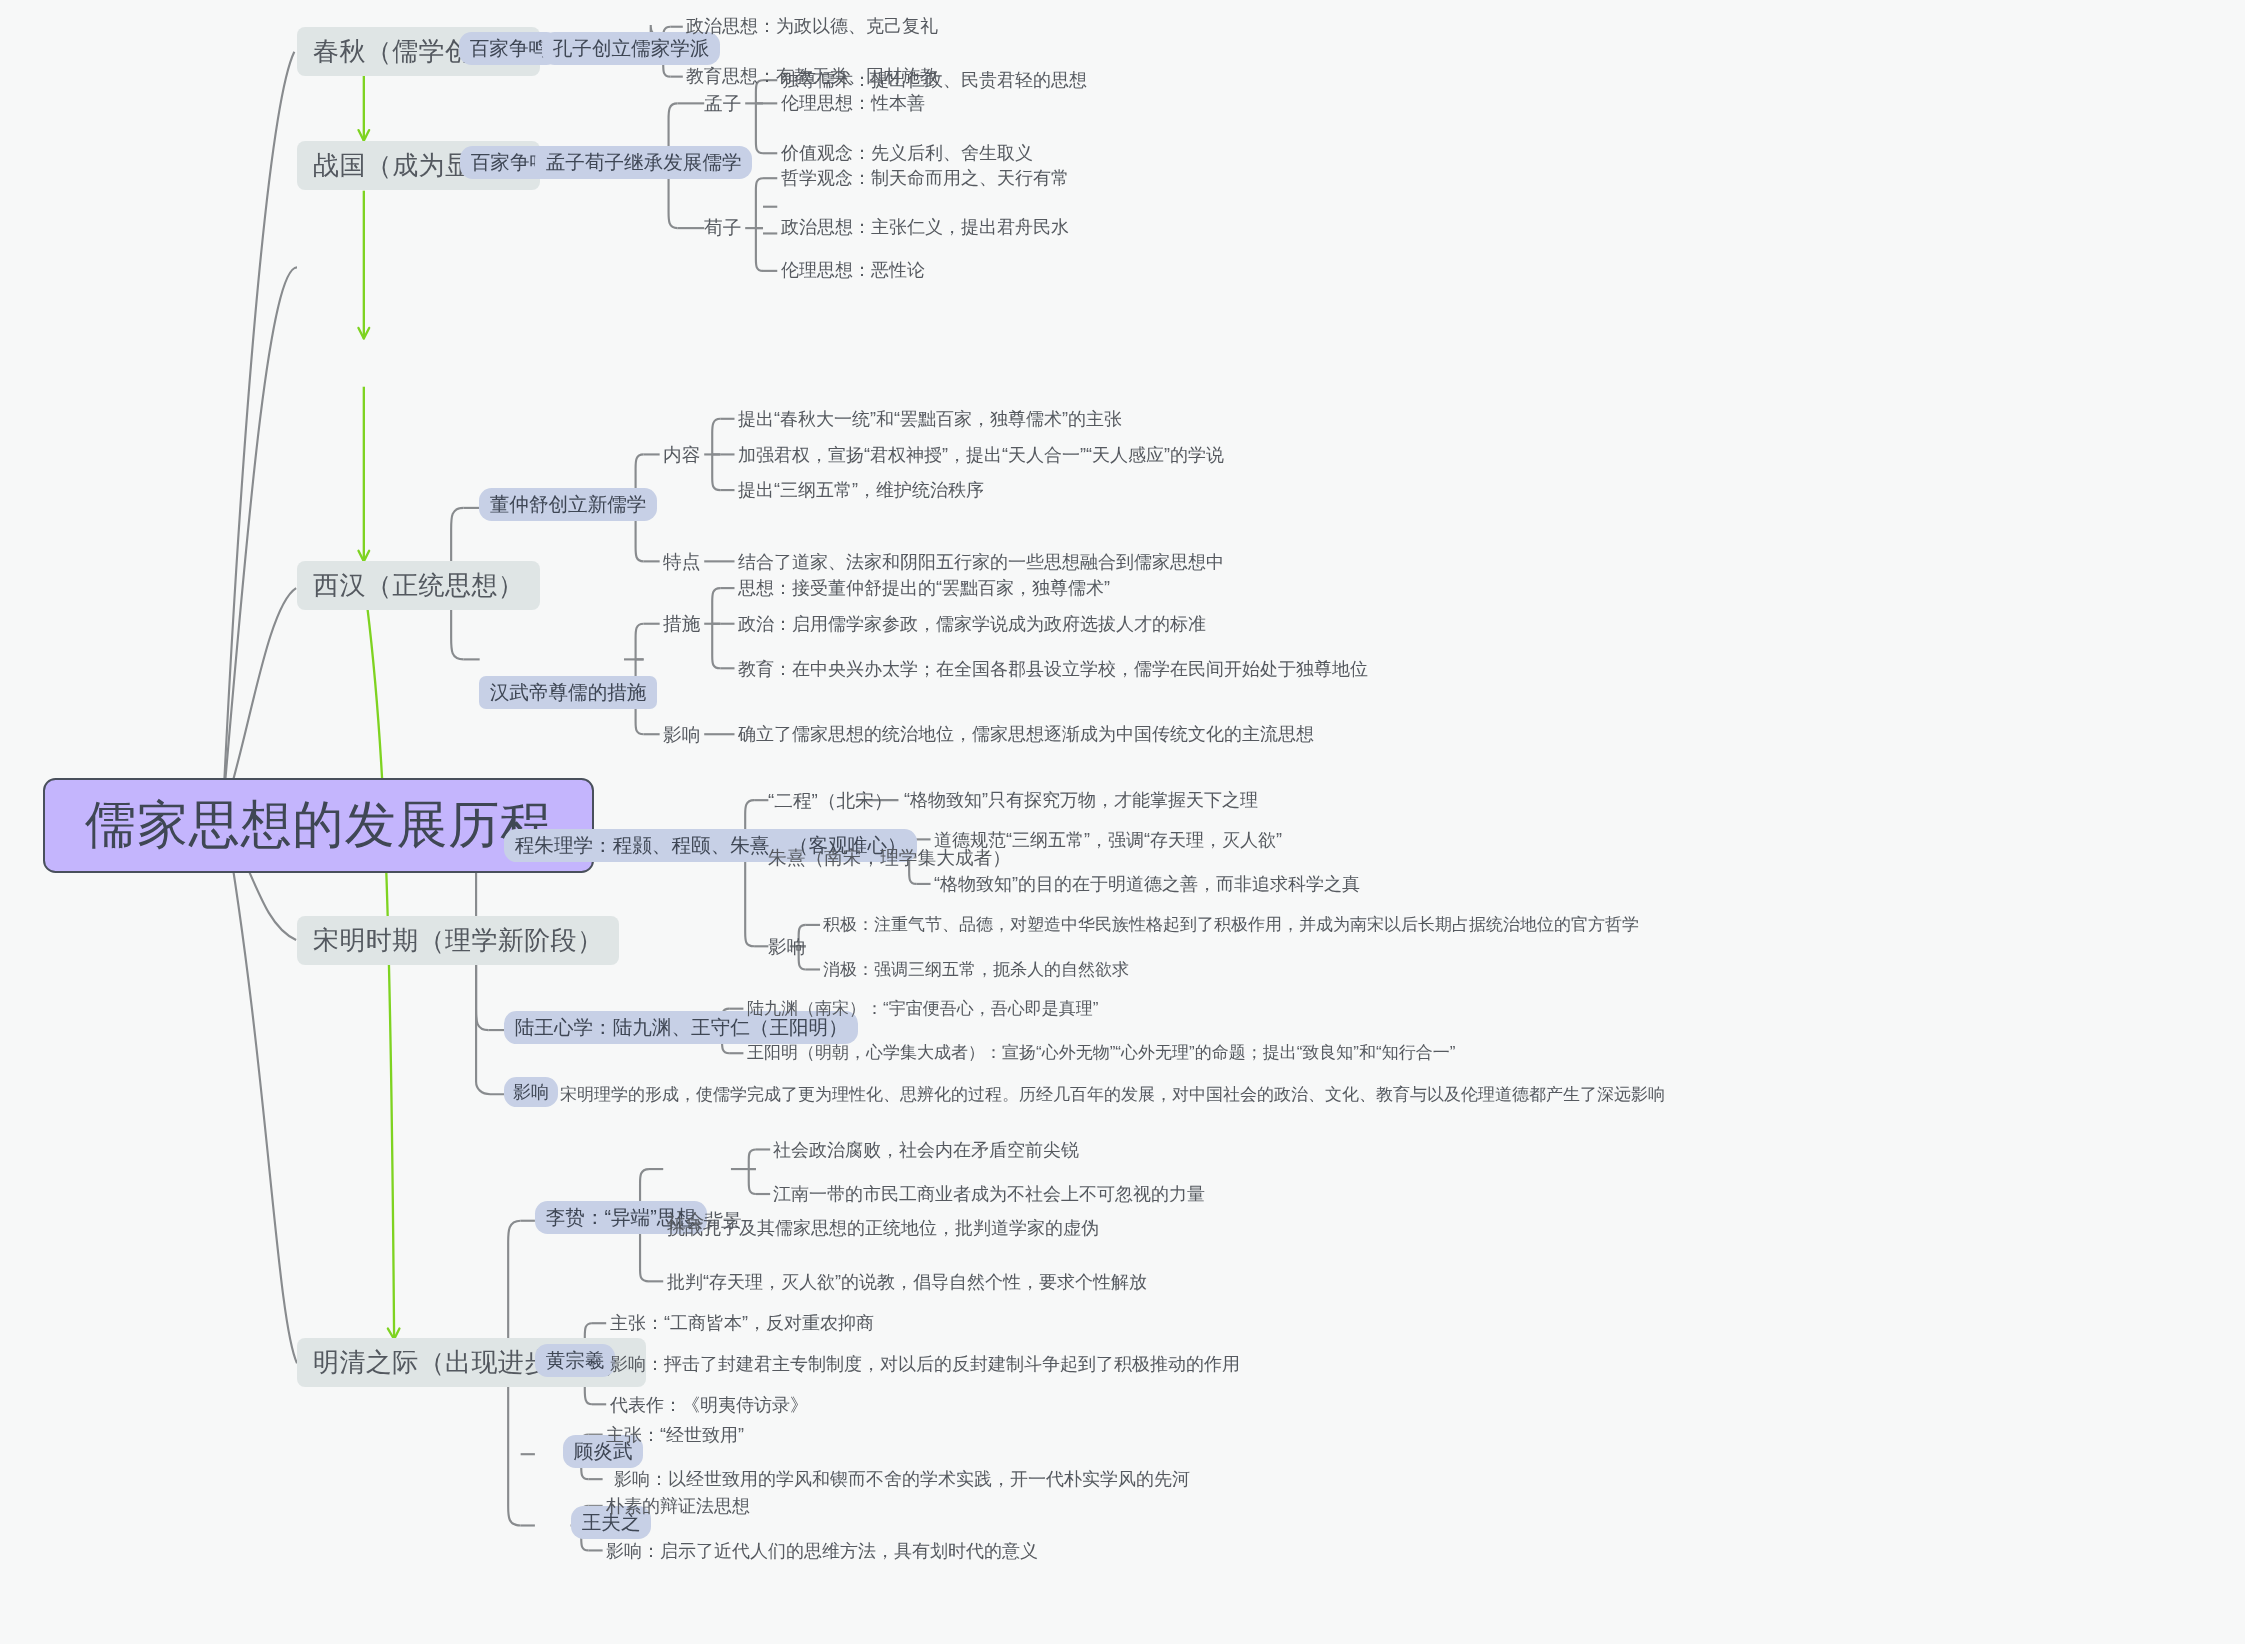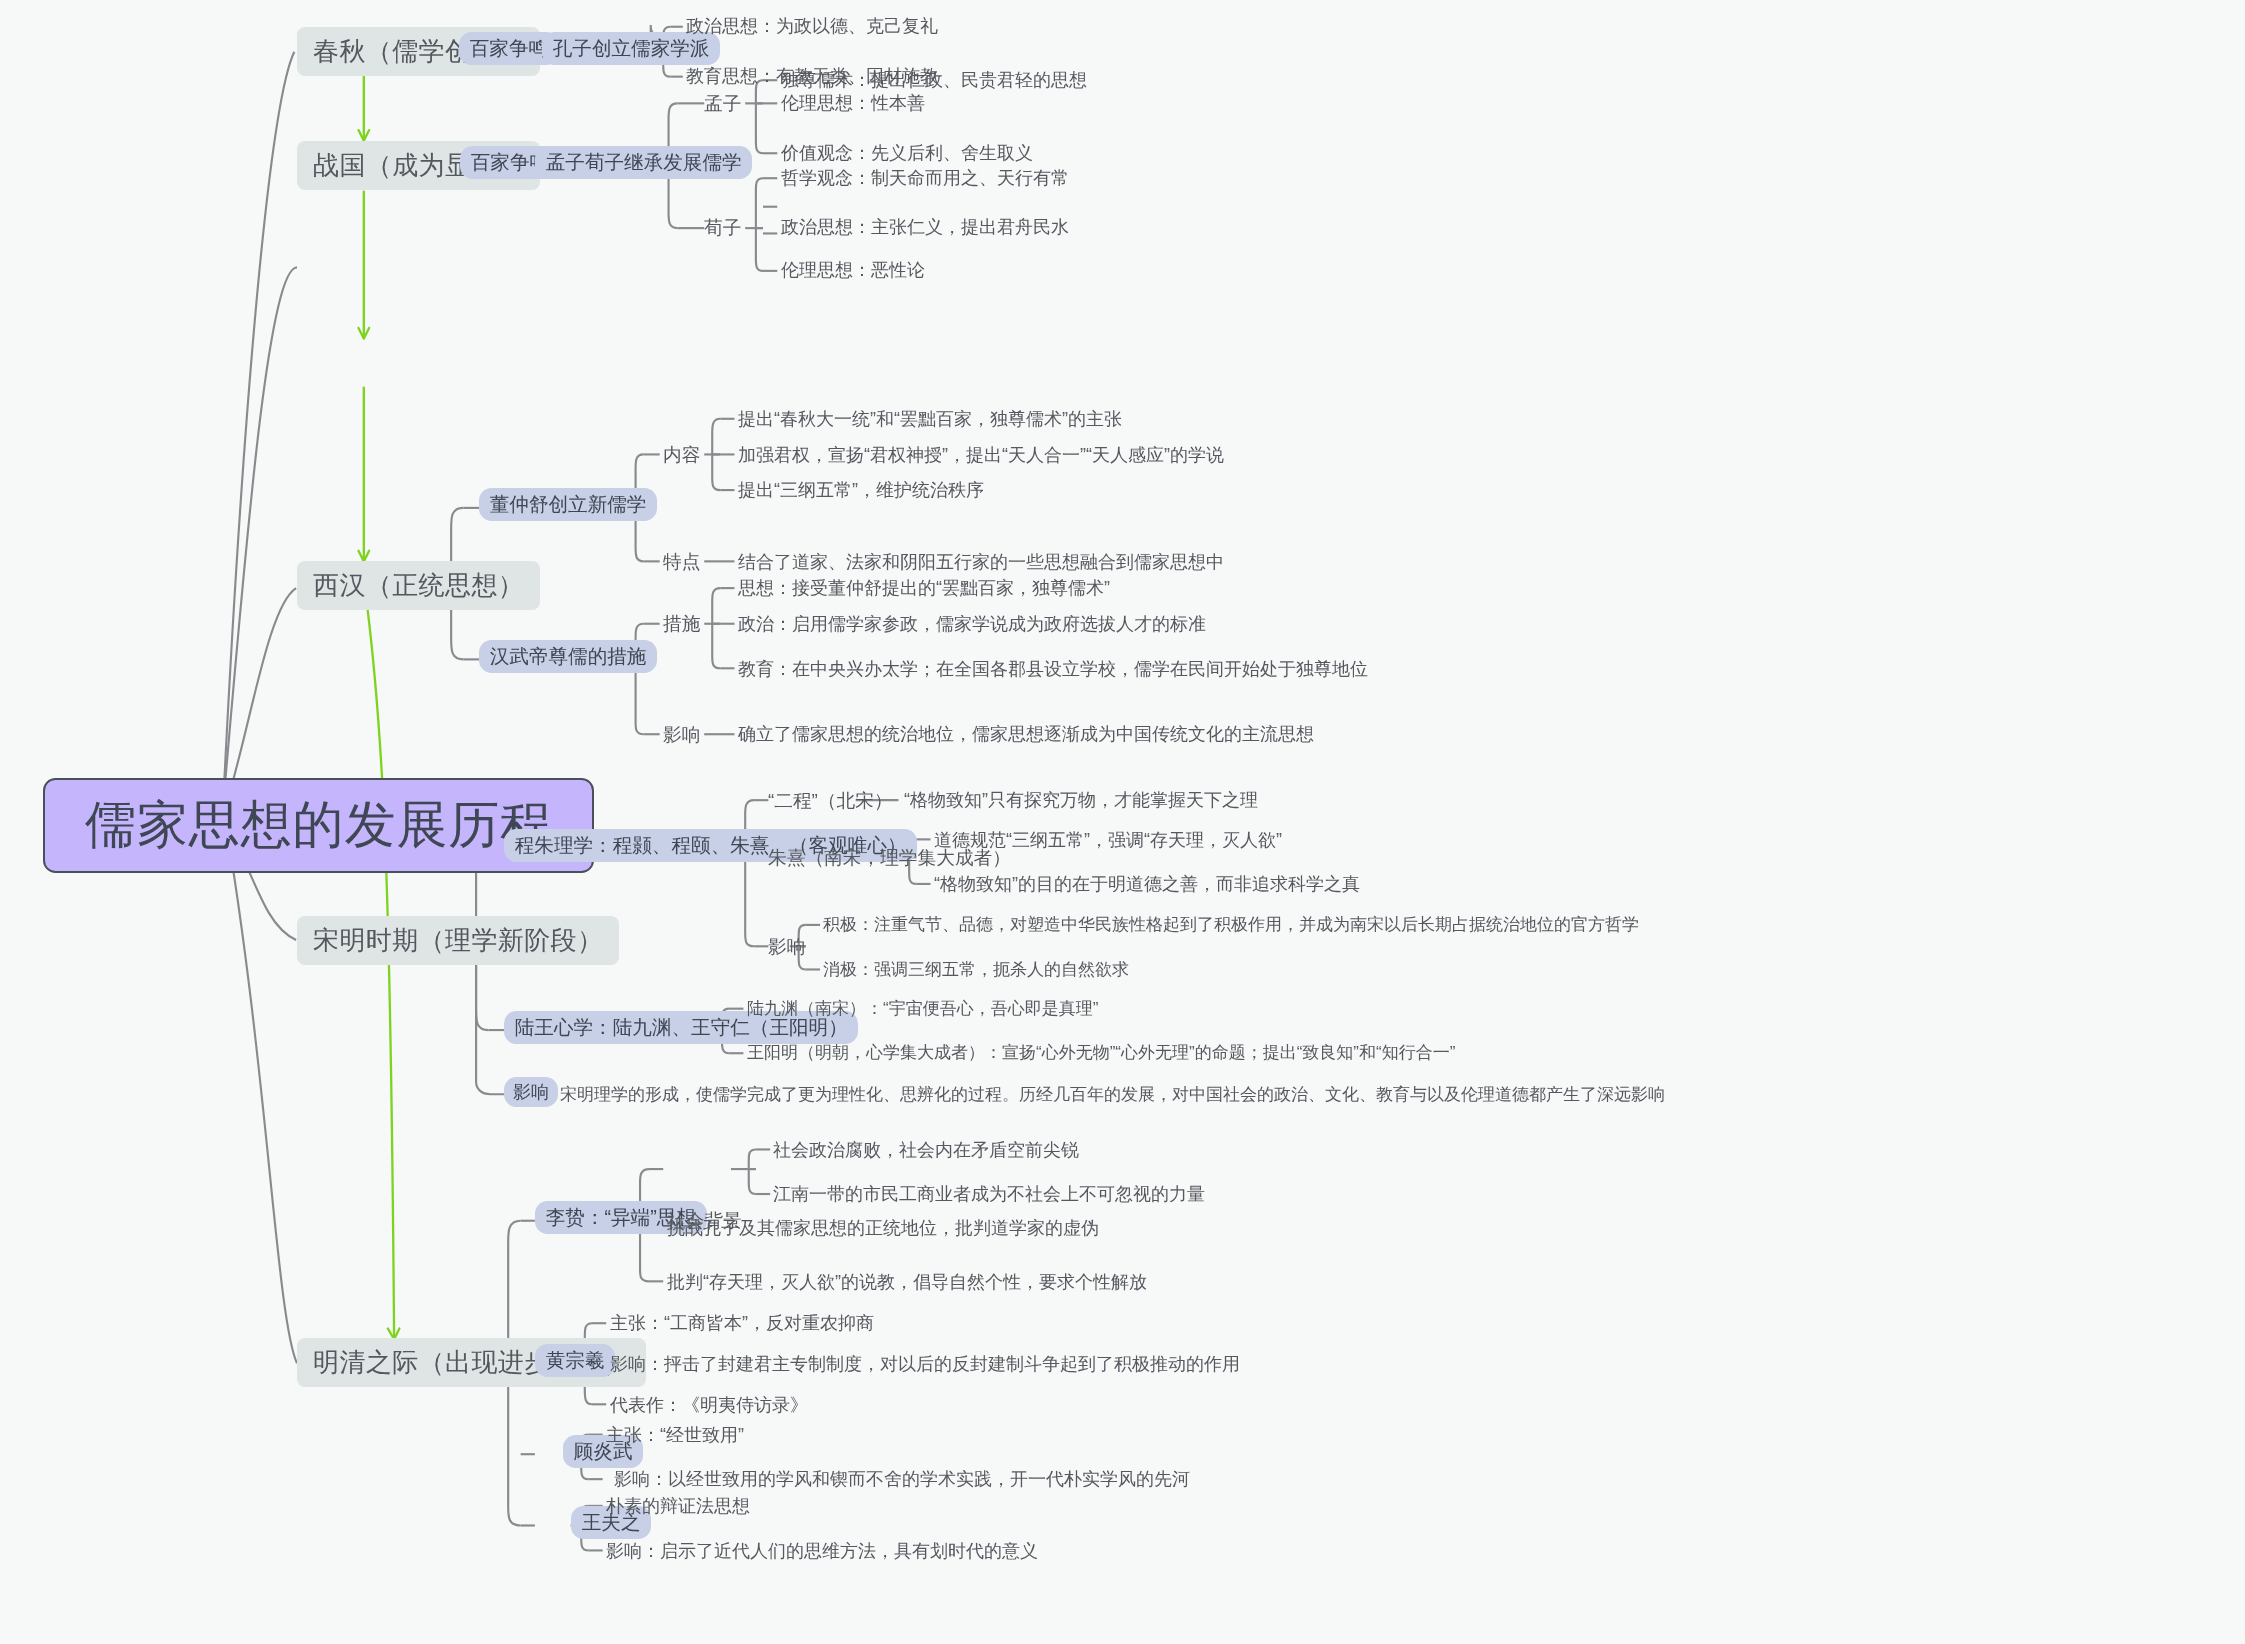--- a/index.html
+++ b/index.html
@@ -265,21 +265,21 @@
   <div class="node leaf" style="left:781px;top:260px;">
     <span>伦理思想：恶性论</span>
   </div>
 
   <div class="node era" style="left:297px;top:561px;">
     <span>西汉（正统思想）</span>
   </div>
   <div class="node pill" style="left:479px;top:488px;">
     <span>董仲舒创立新儒学</span>
   </div>
-  <div class="node pill" style="left:479px;top:640px;">
+  <div class="node pill" style="left:479px;top:676px;border-radius:7px;">
     <span>汉武帝尊儒的措施</span>
   </div>
 
   <div class="node lbl" style="left:663px;top:444px;">
     <span>内容</span>
   </div>
   <div class="node leaf" style="left:738px;top:409px;">
     <span>提出“春秋大一统”和“罢黜百家，独尊儒术”的主张</span>
   </div>
   <div class="node leaf" style="left:738px;top:445px;">

